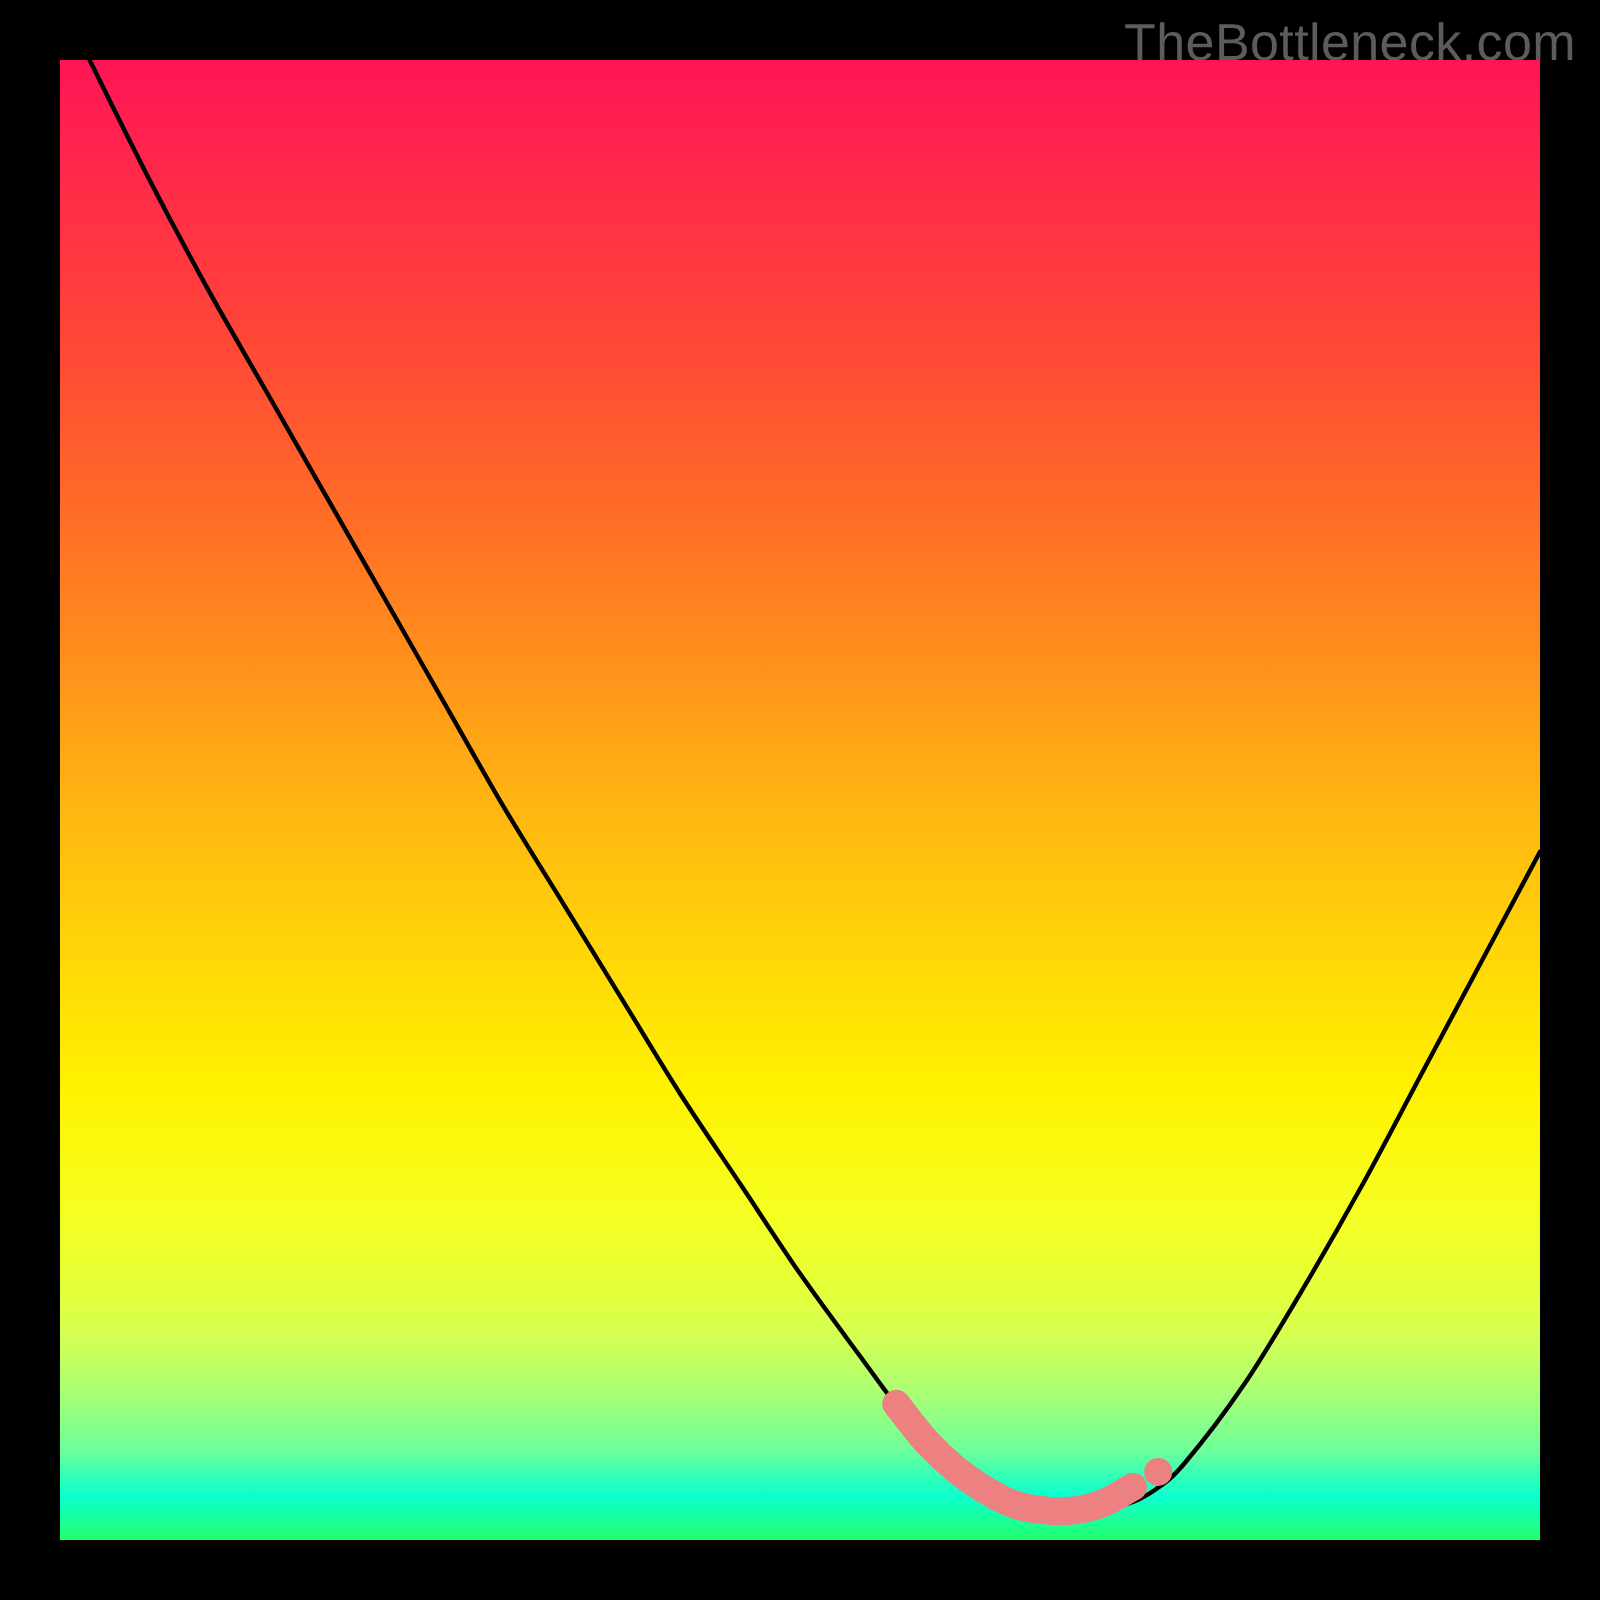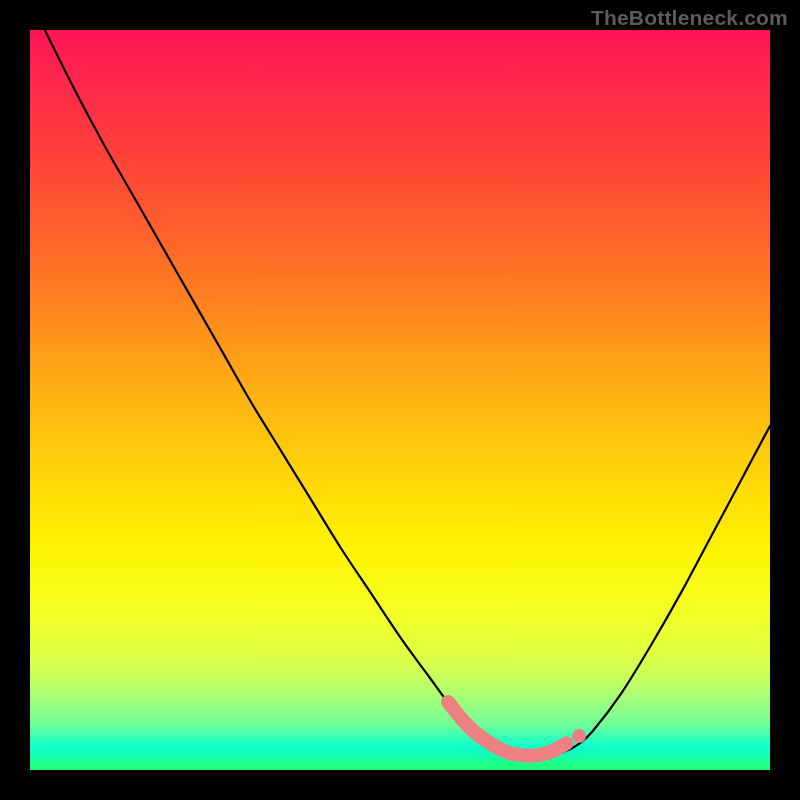--- a/index.html
+++ b/index.html
@@ -47,22 +47,22 @@
       #15ffb0 98%,
       #1eff90 99%,
       #23ff6a 100%
     );
   }
   .watermark {
     position: absolute;
     top: 6px;
     right: 12px;
     color: #5c5c5c;
-    font-size: 21px;
-    font-weight: 700;
+    font-size: 26px;
+    font-weight: 400;
     letter-spacing: 0.2px;
     user-select: none;
   }
   svg.curve {
     position: absolute;
     left: 0;
     top: 0;
     width: 740px;
     height: 740px;
     overflow: visible;

